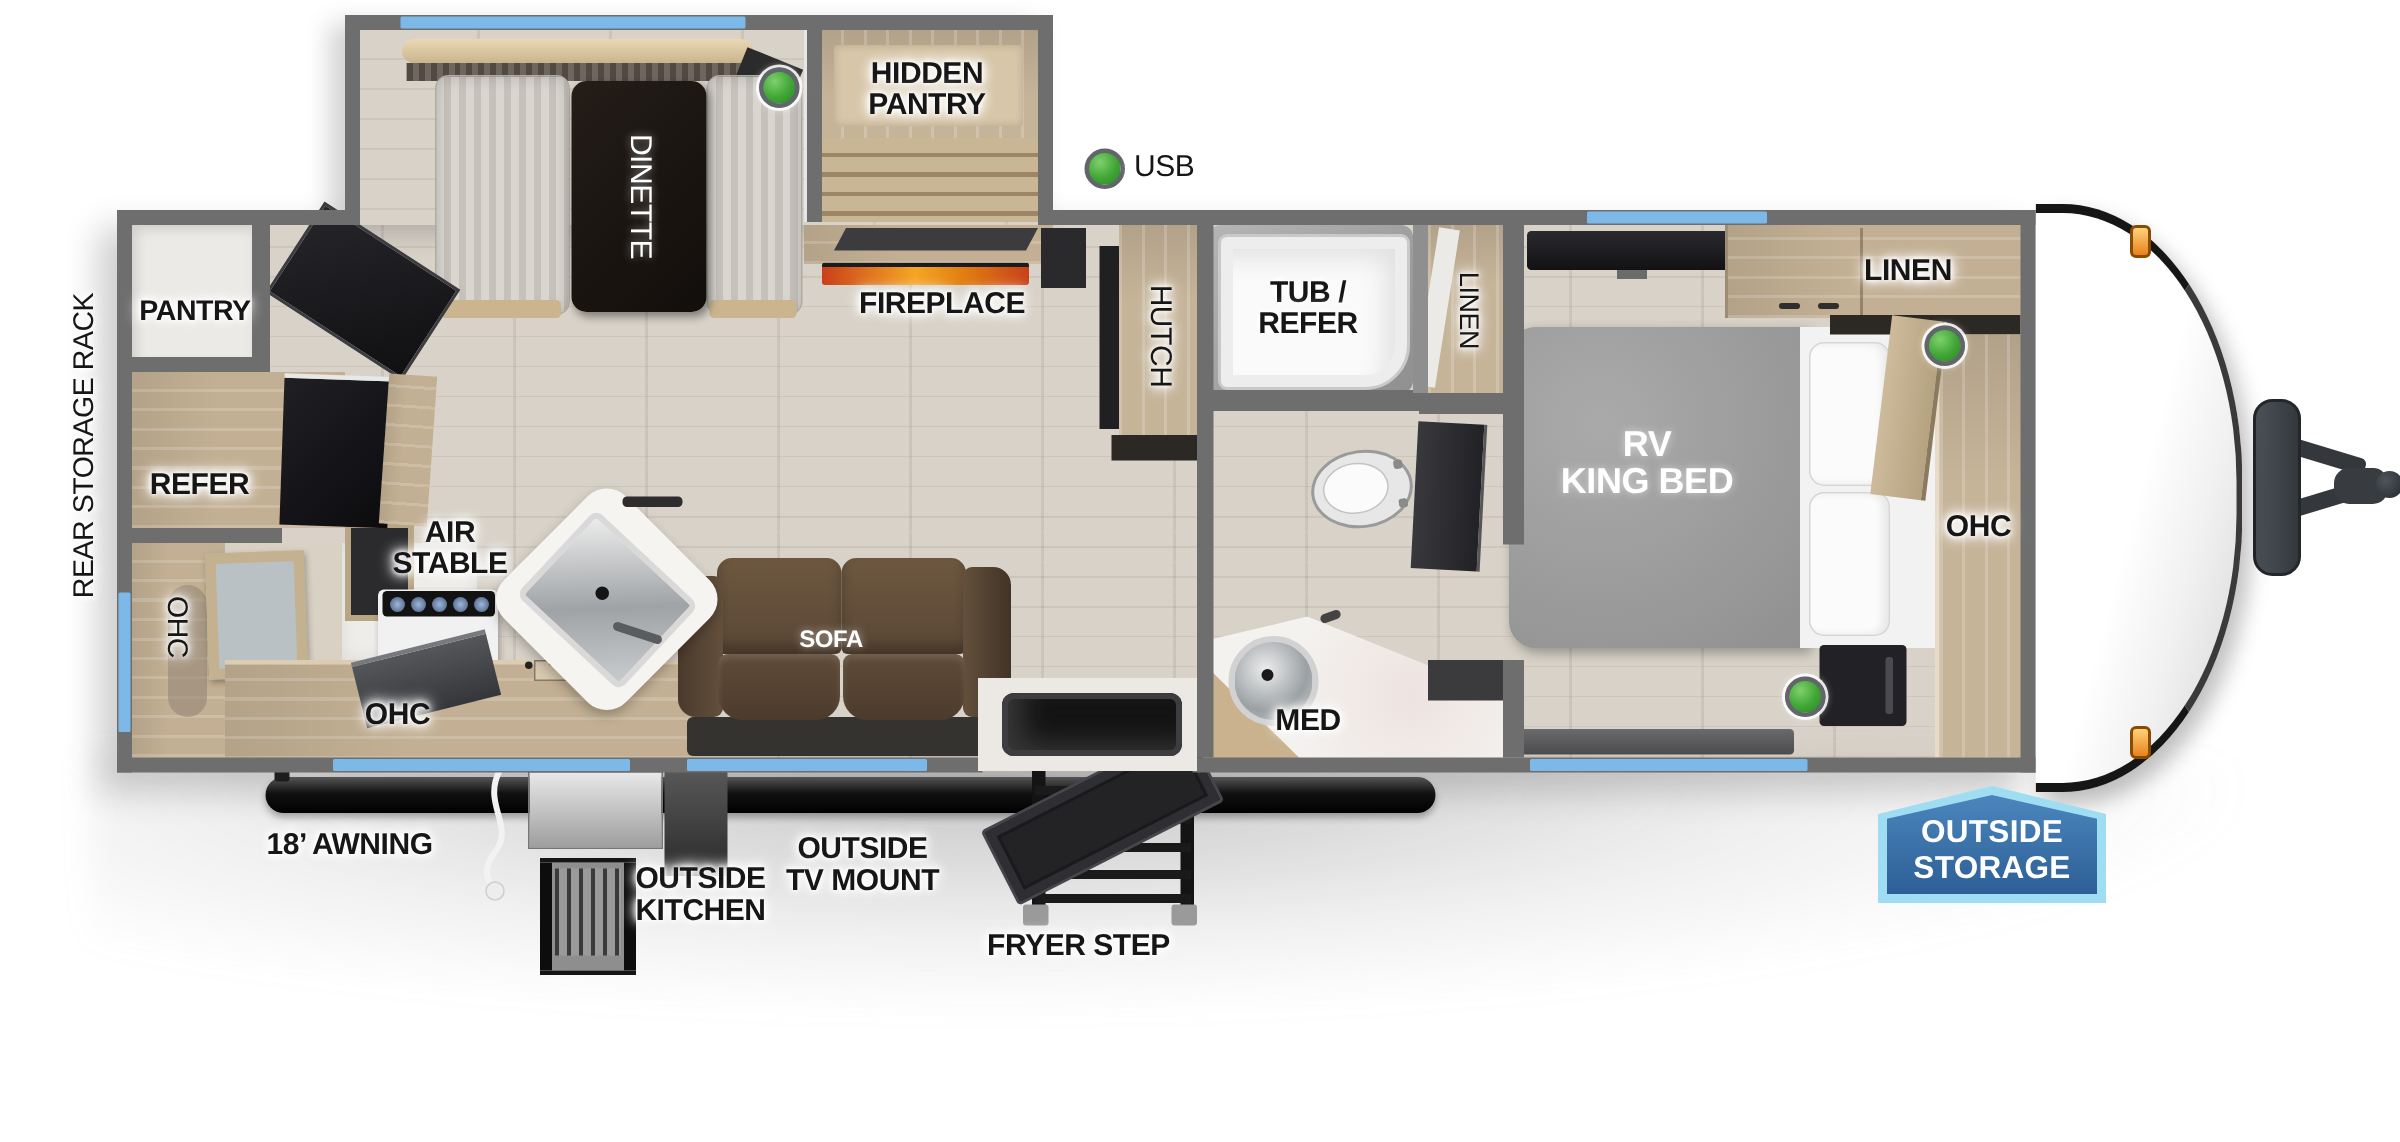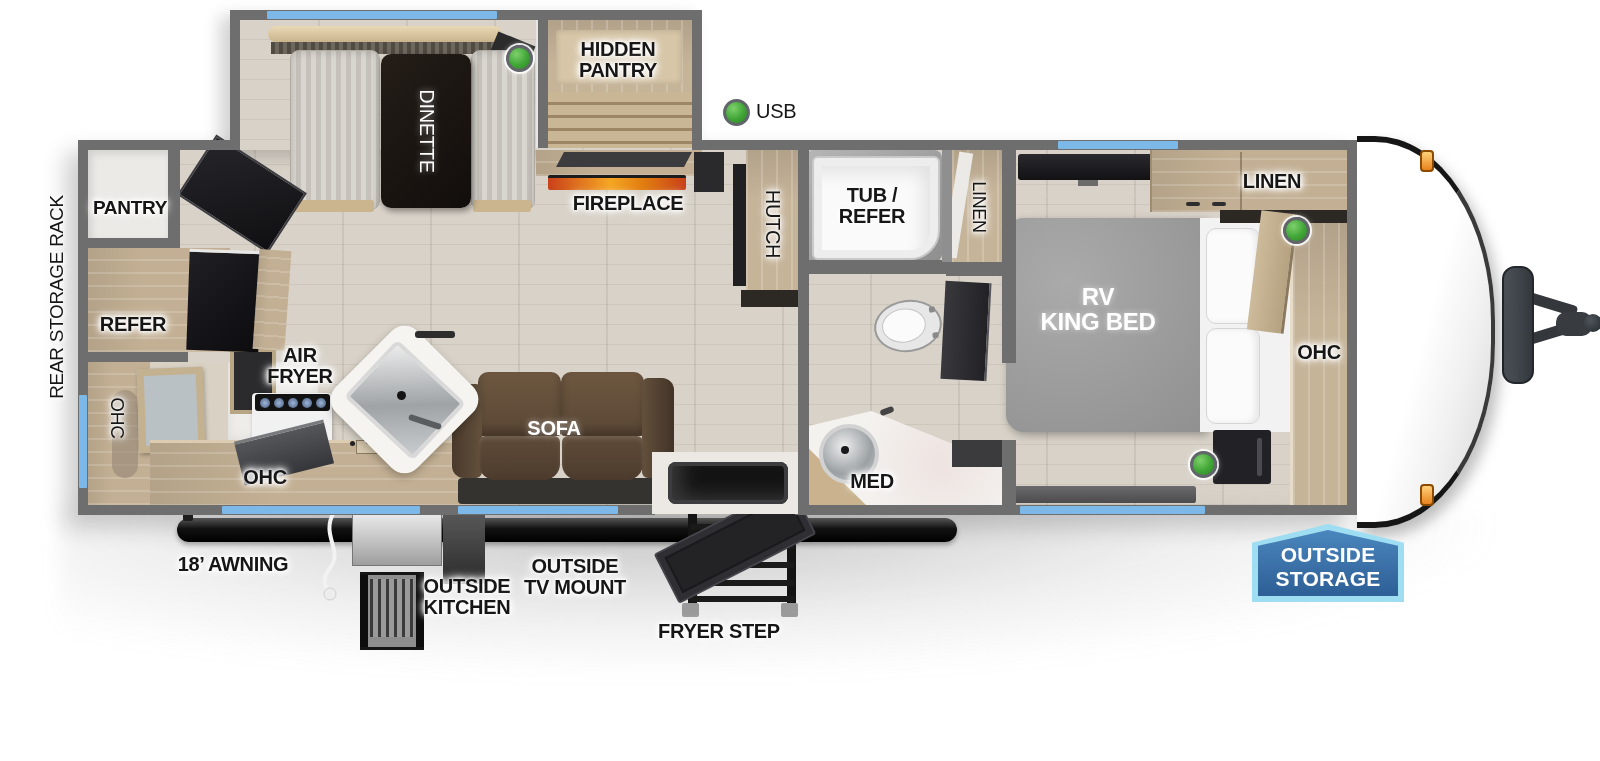--- a/index.html
+++ b/index.html
@@ -12,21 +12,21 @@
   .floor{position:absolute;background-color:#d8d2c8;background-image:
       repeating-linear-gradient(0deg, rgba(255,255,255,.22) 0 1px, rgba(0,0,0,0) 1px 20px),
       repeating-linear-gradient(0deg, rgba(101,92,78,.10) 0 1px, rgba(0,0,0,0) 1px 10px),
       repeating-linear-gradient(90deg, rgba(101,92,78,.12) 0 2px, rgba(0,0,0,0) 2px 88px);}
   .woodv{background:#c6b499;background-image:repeating-linear-gradient(90deg, rgba(255,255,255,.18) 0 2px, rgba(0,0,0,0) 2px 15px),linear-gradient(180deg, rgba(0,0,0,.10), rgba(0,0,0,0) 35%);}
   .woodh{background:#c3b094;background-image:repeating-linear-gradient(0deg, rgba(255,255,255,.16) 0 2px, rgba(0,0,0,0) 2px 13px),linear-gradient(90deg, rgba(0,0,0,.08), rgba(0,0,0,0) 40%);}
   .bench{position:absolute;background:repeating-linear-gradient(90deg,#d9d6d0 0 5px,#c6c2bb 5px 10px);border:1px solid #aeaaa2;border-radius:9px;box-shadow:inset 0 0 10px rgba(0,0,0,.18);z-index:12;}
   .lbl{position:absolute;z-index:60;color:#161616;font-size:20px;line-height:1.04;letter-spacing:-.3px;
        text-align:center;white-space:pre-line;
        text-shadow:0 0 3px #fff,0 0 5px #fff,0 0 7px #fff,0 0 10px #fff,0 0 12px #fff;}
-  .lblw{position:absolute;z-index:60;color:#fff;font-size:20px;line-height:1.05;letter-spacing:-.3px;
+  .lblw{position:absolute;z-index:60;color:#fff;font-size:16px;line-height:1.05;letter-spacing:-.3px;
        text-align:center;white-space:pre-line;text-shadow:0 0 6px rgba(255,255,255,.55);}
   .ctr{transform:translate(-50%,-50%);font-weight:bold;}
   .r90{transform:translate(-50%,-50%) rotate(90deg);}
   .rn90{transform:translate(-50%,-50%) rotate(-90deg);}
   .gdot{position:absolute;width:21px;height:21px;border-radius:50%;z-index:55;
         background:radial-gradient(circle at 35% 30%, #7ed06c, #3fa535 55%, #2f8526);
         border:3px solid #61666b;box-shadow:0 0 0 2px rgba(255,255,255,.85), 0 0 6px rgba(255,255,255,.8);}
   .furn{position:absolute;z-index:12;}
   .ext{position:absolute;z-index:8;}
 </style>
@@ -107,21 +107,21 @@
   <div class="furn" style="left:252px;top:393px;width:80px;height:52px;background:#f1f1f1;border-radius:4px;box-shadow:1px 2px 4px rgba(0,0,0,.25);"></div>
   <div class="furn" style="left:255px;top:394px;width:75px;height:17px;background:#121212;border-radius:3px;">
     <div style="position:absolute;left:5px;top:4px;width:10px;height:10px;border-radius:50%;background:radial-gradient(circle,#9db6d8,#46597a);"></div>
     <div style="position:absolute;left:19px;top:4px;width:10px;height:10px;border-radius:50%;background:radial-gradient(circle,#9db6d8,#46597a);"></div>
     <div style="position:absolute;left:33px;top:4px;width:10px;height:10px;border-radius:50%;background:radial-gradient(circle,#9db6d8,#46597a);"></div>
     <div style="position:absolute;left:47px;top:4px;width:10px;height:10px;border-radius:50%;background:radial-gradient(circle,#9db6d8,#46597a);"></div>
     <div style="position:absolute;left:61px;top:4px;width:10px;height:10px;border-radius:50%;background:radial-gradient(circle,#9db6d8,#46597a);"></div>
   </div>
   <div class="furn" style="left:238px;top:430px;width:92px;height:42px;background:linear-gradient(180deg,#54565a,#343639);transform:rotate(-14deg);border-top:3px solid #77797d;z-index:13;"></div>
   <div class="lbl ctr" style="left:300px;top:366px;">AIR
-FRYER</div>
+STABLE</div>
 
   <div class="furn woodh" style="left:150px;top:440px;width:315px;height:63px;border-top:3px solid #dccdb2;"></div>
   <div class="furn" style="left:240px;top:444px;width:56px;height:17px;background:#d8cab0;border:1px solid #8a7c63;transform:rotate(2deg);"></div>
   <div class="furn" style="left:356px;top:440px;width:34px;height:12px;background:#d8cab0;border:1px solid #8a7c63;"></div>
   <div class="furn" style="left:350px;top:441px;width:5px;height:5px;border-radius:50%;background:#222;"></div>
   <div class="furn" style="left:366px;top:439px;width:5px;height:5px;border-radius:50%;background:#222;"></div>
   <div class="lbl ctr" style="left:265px;top:477px;">OHC</div>
 
   <div class="furn" style="left:347px;top:342px;width:115px;height:115px;background:#f6f4f1;border-radius:18px;transform:rotate(45deg);box-shadow:2px 3px 8px rgba(0,0,0,.25);z-index:13;"></div>
   <div class="furn" style="left:415px;top:331px;width:40px;height:7px;background:#2d2d2d;border-radius:3px;z-index:14;"></div>

